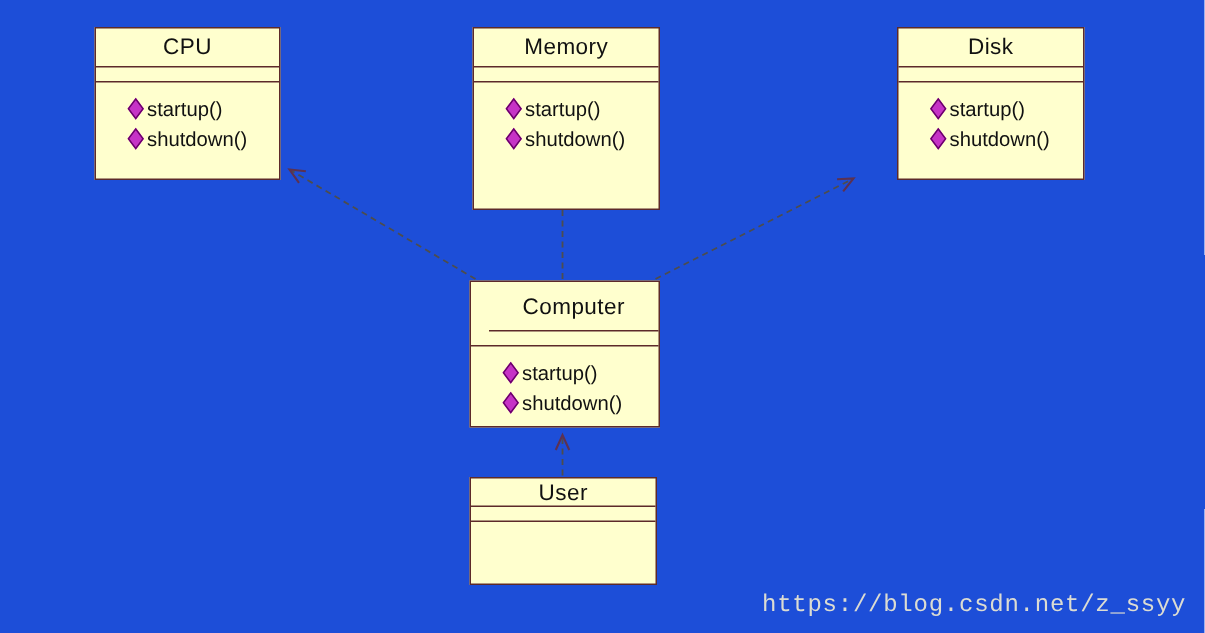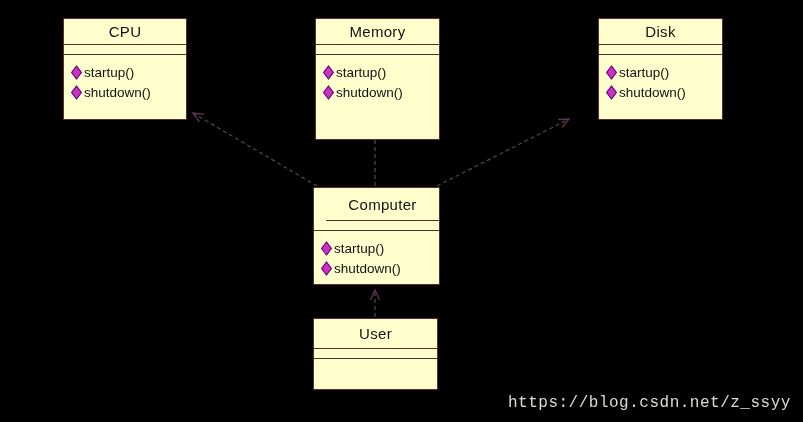--- a/index.html
+++ b/index.html
@@ -11,21 +11,21 @@
     --arrowhead-color: #5c3151;
     --watermark-color: #dcdcd2;
     --text-color: #111111;
   }
   * { margin: 0; padding: 0; box-sizing: border-box; }
   html, body { background: #ffffff; }
   .canvas {
     position: relative;
     width: 803px;
     height: 422px;
-    background: #000000;
+    background: #1d4ed8;
     font-family: "Liberation Sans", sans-serif;
     overflow: hidden;
   }
   .arrow-layer {
     position: absolute;
     left: 0; top: 0;
     width: 803px; height: 422px;
     pointer-events: none;
   }
   .uml-class {
@@ -44,21 +44,21 @@
     justify-content: center;
     font-size: 15px;
     letter-spacing: 0.3px;
   }
   .uml-attrs {
     height: 10px;
     border-bottom: 1.5px solid var(--box-border);
   }
   .uml-methods {
     flex: 1;
-    padding: 7px 4px 0 7px;
+    padding: 7px 4px 0 21px;
   }
   .method-row {
     display: flex;
     align-items: center;
     height: 20px;
     font-size: 13.5px;
     white-space: nowrap;
   }
   .diamond-icon {
     display: inline-block;
@@ -70,21 +70,21 @@
     margin: 0 3px 0 1px;
     flex: 0 0 auto;
   }
   
   .box-cpu      { left: 63px;  top: 18px;  width: 124px; height: 102px; }
   .box-memory   { left: 315px; top: 18px;  width: 125px; height: 122px; }
   .box-disk     { left: 598px; top: 18px;  width: 125px; height: 102px; }
   .box-computer { left: 313px; top: 187px; width: 127px; height: 98px; }
   .box-computer .uml-title { height: 33px; margin-left: 12px; }
   .box-user     { left: 313px; top: 318px; width: 125px; height: 72px; }
-  .box-user .uml-title { height: 30px; }
+  .box-user .uml-title { height: 19px; }
   .watermark {
     position: absolute;
     left: 508px;
     top: 394px;
     font-family: Liberation Mono, monospace;
     font-size: 16px;
     letter-spacing: 0.5px;
     color: var(--watermark-color);
     white-space: nowrap;
   }

